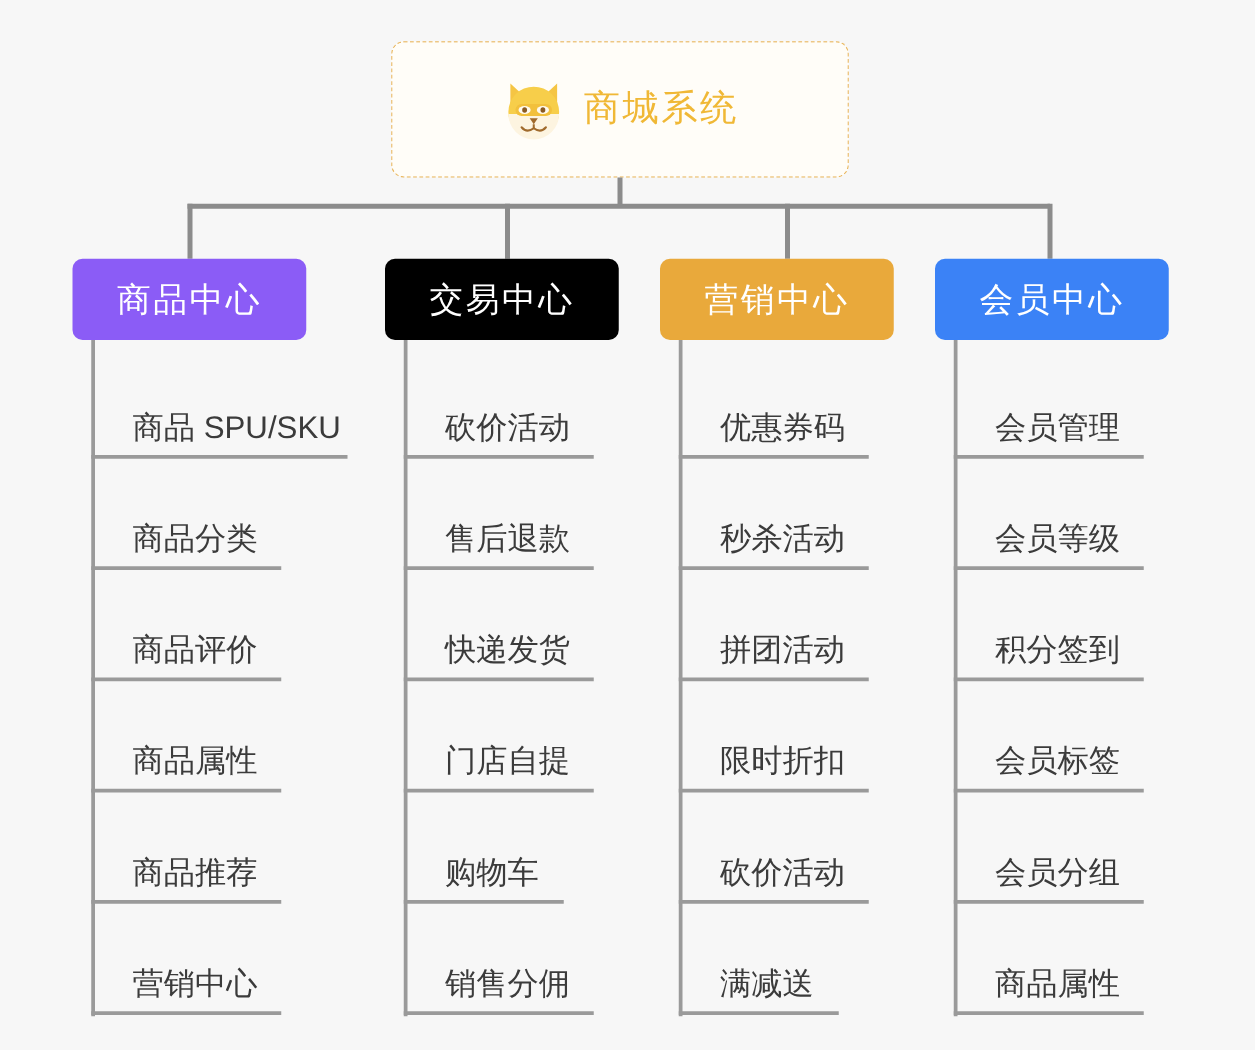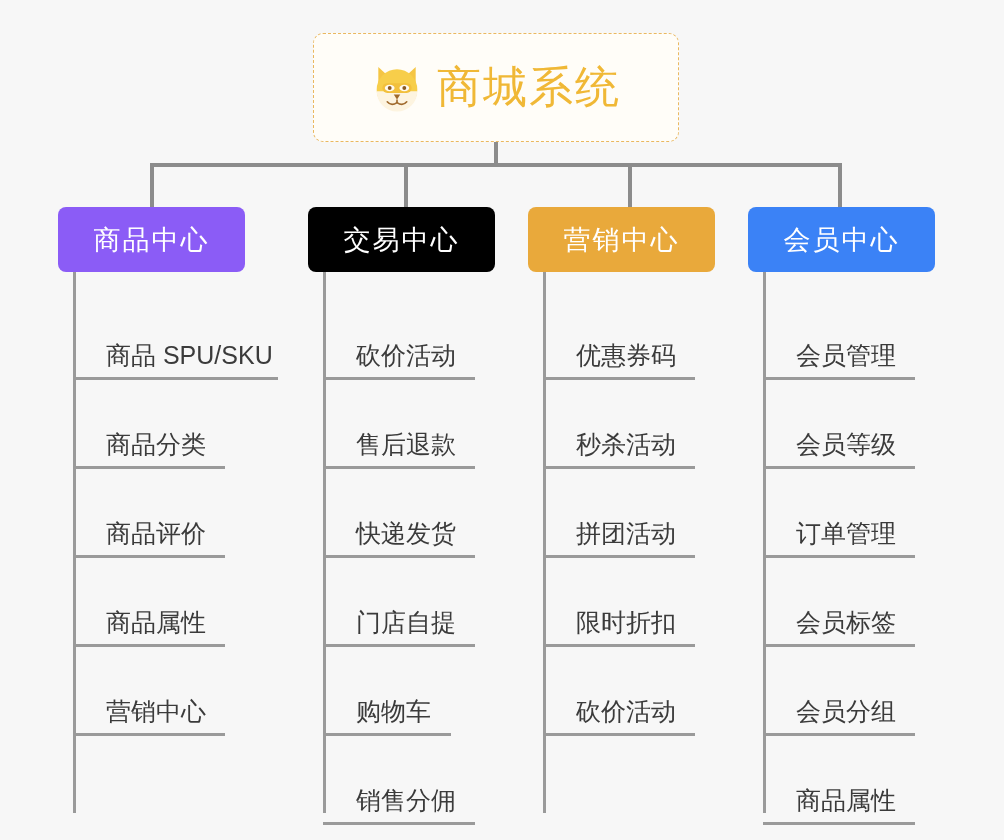--- a/index.html
+++ b/index.html
@@ -40,21 +40,21 @@
   }
   .root-emoji {
     width: 52px;
     height: 52px;
     flex: 0 0 52px;
     position: relative;
     display: block;
   }
   .root-emoji svg { display: block; width: 52px; height: 52px; }
   .root-title {
-    font-size: 44px;
+    font-size: 29px;
     color: #f0b836;
     letter-spacing: 2px;
     line-height: 1;
     white-space: nowrap;
     font-family: Liberation Serif, serif;
   }
 
   
   .conn {
     position: absolute;
@@ -91,21 +91,21 @@
     align-items: center;
     justify-content: center;
     color: #ffffff;
     font-size: 27px;
     letter-spacing: 2px;
     white-space: nowrap;
   }
   .col-body {
     position: relative;
     margin-top: 0;
-    padding-top: 19px;
+    padding-top: 6px;
   }
   .spine {
     position: absolute;
     left: 15px;
     top: 0;
     width: 3px;
     background: #9a9a9a;
   }
   .leaf {
     position: relative;
@@ -176,20 +176,24 @@
       </div>
       <div class="leaf">
         <span class="leaf-label">商品评价</span>
         <span class="leaf-underline" style="width:152px"></span>
       </div>
       <div class="leaf">
         <span class="leaf-label">商品属性</span>
         <span class="leaf-underline" style="width:152px"></span>
       </div>
       <div class="leaf">
+        <span class="leaf-label">商品推荐</span>
+        <span class="leaf-underline" style="width:152px"></span>
+      </div>
+      <div class="leaf">
         <span class="leaf-label">营销中心</span>
         <span class="leaf-underline" style="width:152px"></span>
       </div>
     </div>
   </div>
 
   <div class="column" style="left:308px;width:187px">
     <div class="col-header" style="background:#000000">交易中心</div>
     <div class="col-body">
       <div class="spine" style="height:541px"></div>
@@ -237,37 +241,41 @@
         <span class="leaf-underline" style="width:152px"></span>
       </div>
       <div class="leaf">
         <span class="leaf-label">限时折扣</span>
         <span class="leaf-underline" style="width:152px"></span>
       </div>
       <div class="leaf">
         <span class="leaf-label">砍价活动</span>
         <span class="leaf-underline" style="width:152px"></span>
       </div>
+      <div class="leaf">
+        <span class="leaf-label">满减送</span>
+        <span class="leaf-underline" style="width:128px"></span>
+      </div>
     </div>
   </div>
 
   <div class="column" style="left:748px;width:187px">
     <div class="col-header" style="background:#3b82f6">会员中心</div>
     <div class="col-body">
       <div class="spine" style="height:541px"></div>
       <div class="leaf">
         <span class="leaf-label">会员管理</span>
         <span class="leaf-underline" style="width:152px"></span>
       </div>
       <div class="leaf">
         <span class="leaf-label">会员等级</span>
         <span class="leaf-underline" style="width:152px"></span>
       </div>
       <div class="leaf">
-        <span class="leaf-label">订单管理</span>
+        <span class="leaf-label">积分签到</span>
         <span class="leaf-underline" style="width:152px"></span>
       </div>
       <div class="leaf">
         <span class="leaf-label">会员标签</span>
         <span class="leaf-underline" style="width:152px"></span>
       </div>
       <div class="leaf">
         <span class="leaf-label">会员分组</span>
         <span class="leaf-underline" style="width:152px"></span>
       </div>

